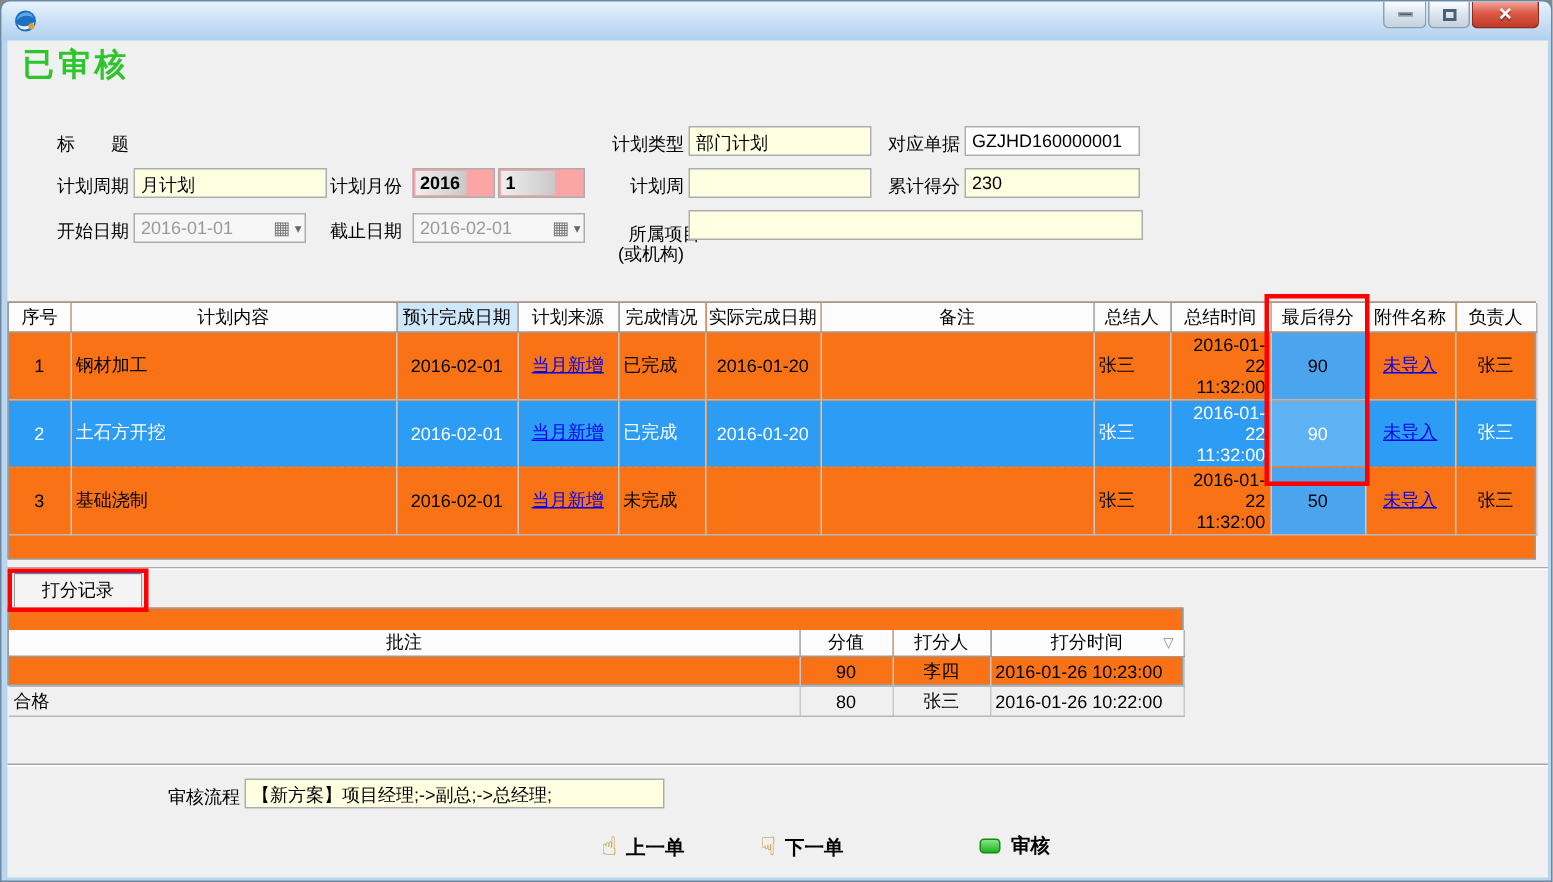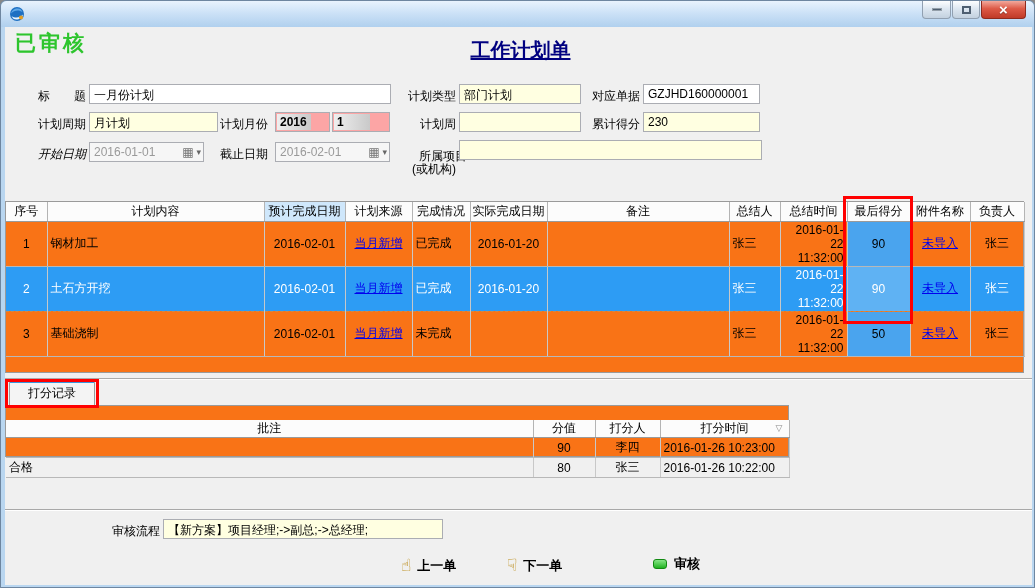--- a/index.html
+++ b/index.html
@@ -123,24 +123,22 @@
         </div>
       <div class="cap-btn close">
           <span class="glyph-close">×</span>
         </div>
     </div>
   </div>
 
   <div class="client">
 
     <div class="stamp" style="color:#2dc52d;">已审核</div>
-    <div class="page-title" style="color:#000080;">工作计划单</div>
 
     <div class="lbl" style="left:24px;top:61px;width:57px;">标　　题</div>
-    <div class="fld" style="left:84px;top:57px;width:302px;">一月份计划</div>
     <div class="lbl" style="left:396px;top:61px;width:55px;">计划类型</div>
     <div class="fld yellow" style="left:454px;top:57px;width:122px;">部门计划</div>
     <div class="lbl" style="left:580px;top:61px;width:55px;">对应单据</div>
     <div class="fld" style="left:638px;top:57px;width:117px;">GZJHD160000001</div>
 
     <div class="lbl" style="left:24px;top:89px;width:57px;">计划周期</div>
     <div class="fld yellow" style="left:84px;top:85px;width:129px;">月计划</div>
     <div class="lbl" style="left:206px;top:89px;width:57px;">计划月份</div>
     <div class="fld spin" style="left:270px;top:85px;width:55px;">
       <div class="gray"></div>
@@ -148,21 +146,21 @@
     </div>
     <div class="fld spin" style="left:327px;top:85px;width:58px;">
       <div class="gray"></div>
       <span class="txt">1</span>
     </div>
     <div class="lbl" style="left:396px;top:89px;width:55px;">计划周</div>
     <div class="fld yellow" style="left:454px;top:85px;width:122px;"></div>
     <div class="lbl" style="left:580px;top:89px;width:55px;">累计得分</div>
     <div class="fld yellow" style="left:638px;top:85px;width:117px;">230</div>
 
-    <div class="lbl" style="left:24px;top:119px;width:57px;font-style:italic;">开始日期</div>
+    <div class="lbl" style="left:24px;top:119px;width:57px;">开始日期</div>
     <div class="fld disabled datefld" style="left:84px;top:115px;width:115px;">
       <span>2016-01-01</span>
       <span class="cal-wrap">
           <span class="grid-ic">▦</span>
           <span class="dd-ic">▾</span>
         </span>
     </div>
     <div class="lbl" style="left:206px;top:119px;width:57px;">截止日期</div>
     <div class="fld disabled datefld" style="left:270px;top:115px;width:115px;">
       <span>2016-02-01</span>

